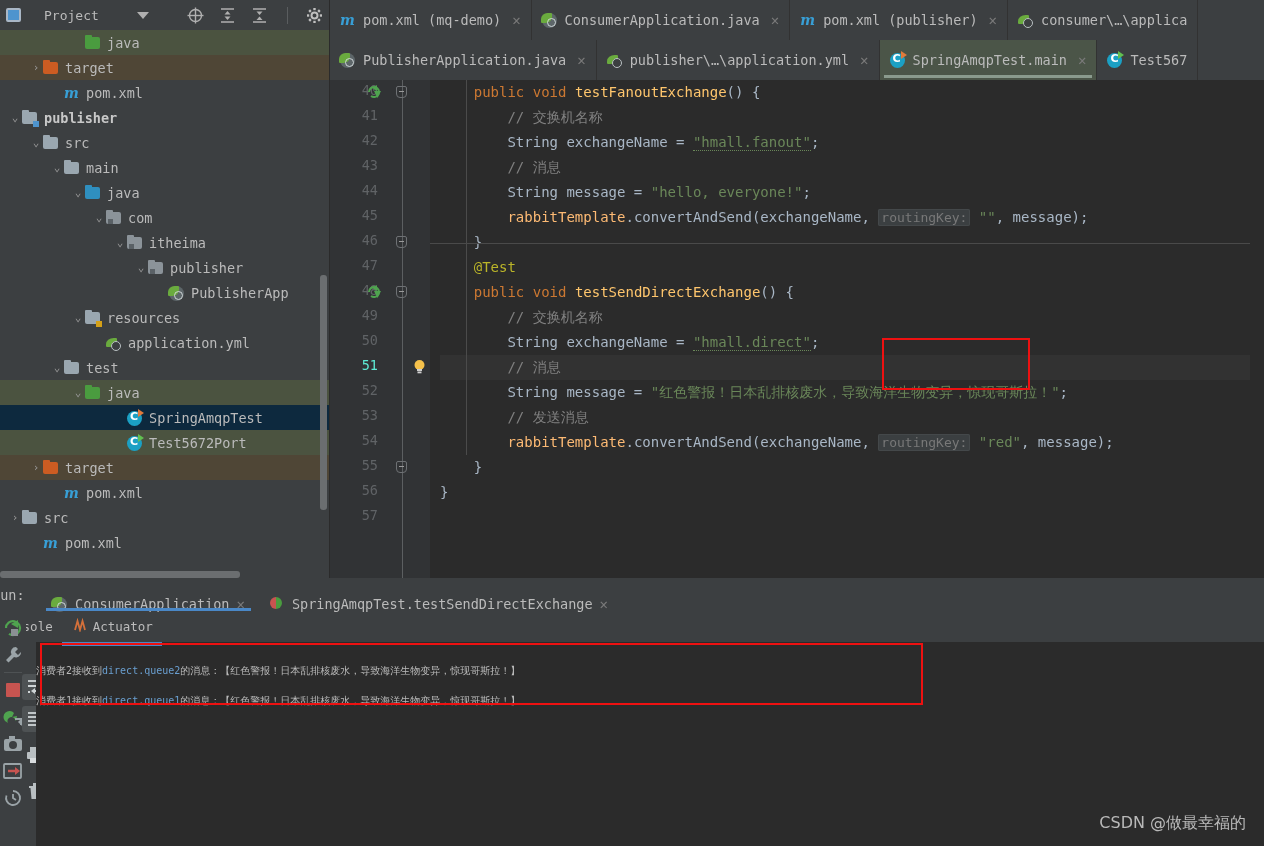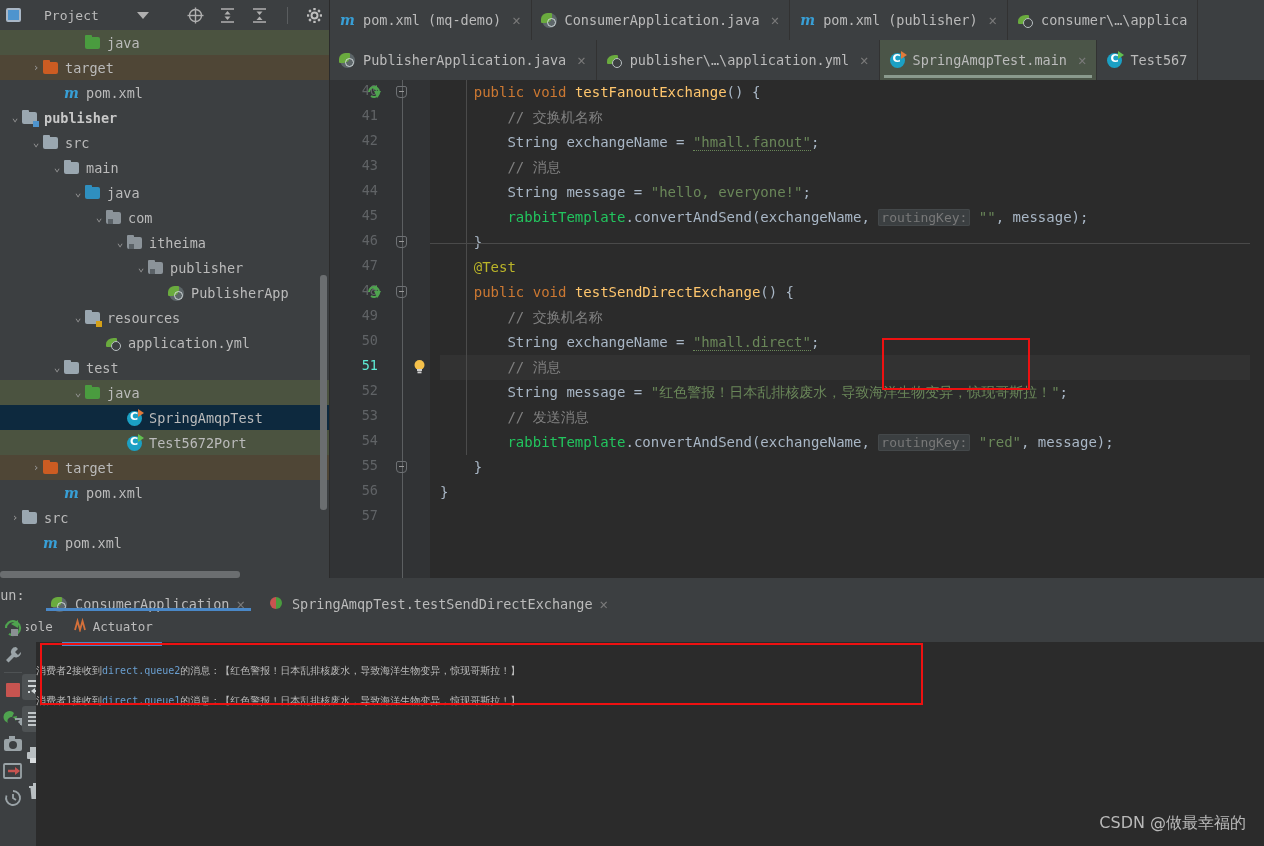--- a/index.html
+++ b/index.html
@@ -98,21 +98,21 @@
   .fold:after { content:''; position:absolute; left:2px; top:4px; width:5px; height:1px; background:#9a9a9a; }
   .vline { position:absolute; left:72px; top:0; bottom:0; width:1px; background:#5c5f61; }
 
   .codearea { flex:1; position:relative; background:#2b2b2b; padding-left:10px; overflow:hidden; }
   .cline { height:25px; line-height:25px; font-family:"DejaVu Sans Mono", monospace; font-size:14px; color:#a9b7c6; white-space:pre; }
   .cline.hl { background:#323232; }
   .kw { color:#cc7832; }
   .mth { color:#ffc66d; }
   .str { color:#6a8759; }
   .cmt { color:#808080; }
-  .fld { color:#22c55e;margin-top:8px; }
+  .fld { color:#fdba74;margin-top:8px; }
   .anno { color:#bbb529; }
   .pun { color:#a9b7c6; }
   .hintparam {
     background:#3b3f41; color:#787878; border-radius:2px; padding:1px 3px;
     font-size:13px; box-shadow: inset 0 0 0 1px #44484a;
   }
   .squig { border-bottom:1px dotted #6a8759; }
   .indent-guide { position:absolute; width:1px; background:#4b4b4b; }
   .sep-line { position:absolute; left:0; right:0; height:1px; background:#4a4a4a; }
   .red-box-code {

